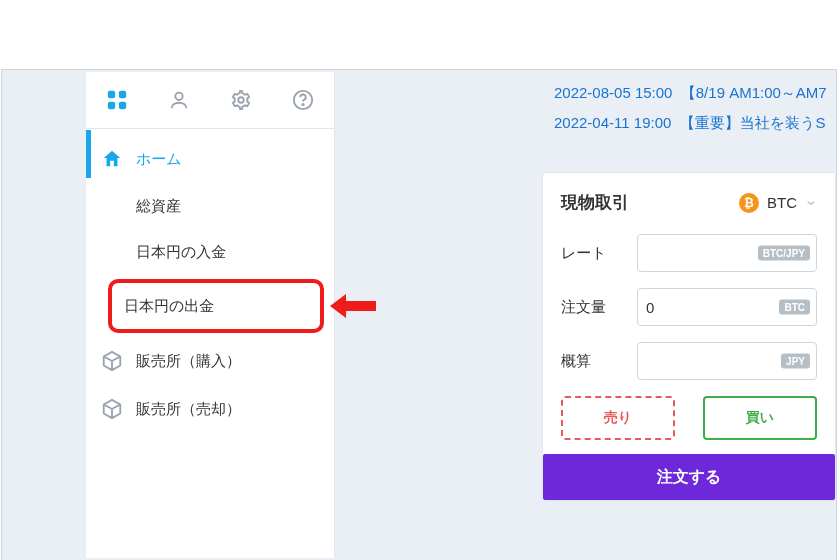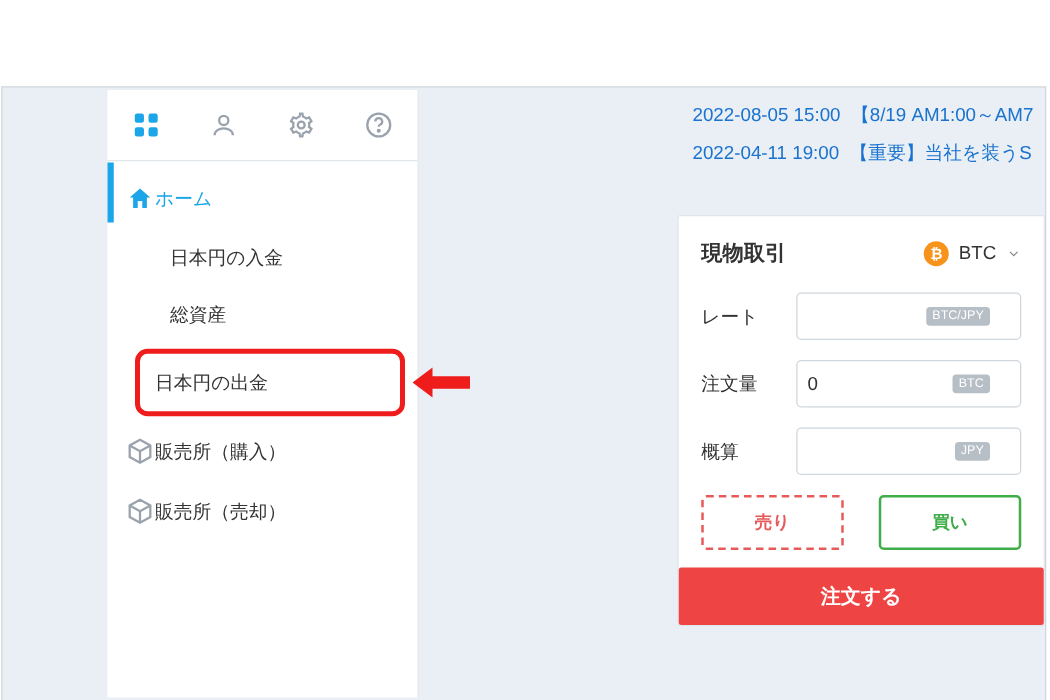--- a/index.html
+++ b/index.html
@@ -3,46 +3,46 @@
 <meta charset="utf-8">
 <style>
   body{margin:0;background:#fff;font-family:"Hiragino Sans","Meiryo",sans-serif;font-size:14px;color:#333;width:840px;height:560px;position:relative;overflow:hidden}
   .canvas{position:absolute;left:2px;top:70px;width:834px;height:492px;box-shadow:0 0 0 1px #d0d6dc;background:#e9eff4;overflow:hidden}
   
   .sidebar{position:absolute;left:84px;top:2px;width:248px;height:486px;background:#fff;border-right:1px solid #e1e6ea}
   .icon-row{height:56px;border-bottom:1px solid #e1e6ea;display:flex;align-items:center}
   .icon-cell{width:62px;height:56px;display:flex;align-items:center;justify-content:center;color:#9aa3ad}
   .icon-cell.active{color:#1aa6e8}
   .nav{padding:6px 0}
-  .nav-item{height:48px;display:flex;align-items:center;padding:0 14px;gap:0;color:#333;font-size:15px;cursor:pointer}
+  .nav-item{height:48px;display:flex;align-items:center;padding:0 14px;gap:12px;color:#333;font-size:15px;cursor:pointer}
   .nav-item.active{color:#1aa6e8}
   .active-bar{position:absolute;left:0;top:58px;width:5px;height:48px;background:#1aa6e8}
   .nav-icon{width:24px;height:24px;display:flex;align-items:center;justify-content:center;color:#9aa3ad}
   .nav-item.active .nav-icon{color:#1aa6e8}
   .chev{margin-left:auto;color:#9aa3ad}
   .sub{padding-left:50px;height:46px;display:flex;align-items:center;font-size:15px;color:#333;cursor:pointer}
   .withdraw-wrap{position:relative;margin:4px 10px 4px 22px;height:46px;border:4px solid #ef1c1c;border-radius:10px;display:flex;align-items:center;padding-left:12px;font-size:15px;cursor:pointer}
   .arrow-left{position:absolute;right:-56px;top:50%;transform:translateY(-50%);display:flex;align-items:center;color:#ef1c1c}
   
   .announce{position:absolute;left:552px;top:8px;right:0}
   .ann-link{color:#1a73cf;font-size:15px;line-height:30px;white-space:nowrap;cursor:pointer}
   .trade-card{position:absolute;left:540px;top:102px;width:294px;background:#fff;border:1px solid #e1e6ea;border-radius:2px;padding:18px 18px 0 18px;box-sizing:border-box}
   .tc-head{display:flex;align-items:center;justify-content:space-between;margin-bottom:20px}
   .tc-title{font-size:17px;font-weight:700}
   .coin-pick{display:flex;align-items:center;gap:8px;color:#333;font-size:15px;cursor:pointer}
   .btc-ico{width:20px;height:20px;border-radius:50%;background:#f7931a;display:flex;align-items:center;justify-content:center;color:#fff;font-size:12px;font-weight:700}
   .row{display:flex;align-items:center;margin-bottom:16px;gap:4px}
   .row-label{width:72px;font-size:15px;color:#333}
   .inp{flex:1;height:38px;border:1px solid #cfd6dc;border-radius:4px;display:flex;align-items:center;padding:0 8px;box-sizing:border-box;position:relative;background:#fff}
-  .inp .suffix{position:absolute;right:24px;top:50%;transform:translateY(-50%);background:#b7bfc6;color:#fff;font-size:10px;font-weight:400;padding:2px 5px;border-radius:3px}
+  .inp .suffix{position:absolute;right:6px;top:50%;transform:translateY(-50%);background:#b7bfc6;color:#fff;font-size:10px;font-weight:700;padding:2px 5px;border-radius:3px}
   .inp-val{font-size:15px;color:#333}
   .btn-row{display:flex;gap:28px;margin-top:4px;margin-bottom:14px}
   .btn-sell{flex:1;height:40px;border:2px dashed #e75a5a;color:#e75a5a;border-radius:4px;display:flex;align-items:center;justify-content:center;font-weight:700;cursor:pointer}
   .btn-buy{flex:1;height:40px;border:2px solid #3fae49;color:#3fae49;border-radius:4px;display:flex;align-items:center;justify-content:center;font-weight:700;cursor:pointer}
-  .order-btn{height:46px;background:#ef4444;color:#fff;display:flex;align-items:center;justify-content:center;font-weight:700;font-size:16px;border-radius:2px;cursor:pointer;margin:0 -18px}
+  .order-btn{height:46px;background:#6d28d9;color:#fff;display:flex;align-items:center;justify-content:center;font-weight:700;font-size:16px;border-radius:2px;cursor:pointer;margin:0 -18px}
   .trunc{overflow:hidden}
 </style>
 </head>
 <body>
 
 <div class="canvas">
 
   <div class="sidebar">
     <div class="icon-row">
       <div class="icon-cell active">
@@ -77,24 +77,24 @@
     <div class="nav">
       <div class="nav-item active">
         <span class="nav-icon">
           <svg width="22" height="22" viewBox="0 0 24 24" fill="currentColor">
               <path d="M12 3l9 8h-3v9h-4v-6h-4v6H6v-9H3z"></path>
             </svg>
         </span>
         <span>ホーム</span>
       </div>
       <div class="sub">
-        <span>日本円の入金</span>
+        <span>総資産</span>
       </div>
       <div class="sub">
-        <span>総資産</span>
+        <span>日本円の入金</span>
       </div>
       <div class="withdraw-wrap">
         <span>日本円の出金</span>
         <span class="arrow-left">
           <svg width="46" height="28" viewBox="0 0 46 28">
               <path d="M0 14 L16 2 L16 9 L46 9 L46 19 L16 19 L16 26 Z" fill="#ef1c1c"></path>
             </svg>
         </span>
       </div>
       <div class="nav-item">

